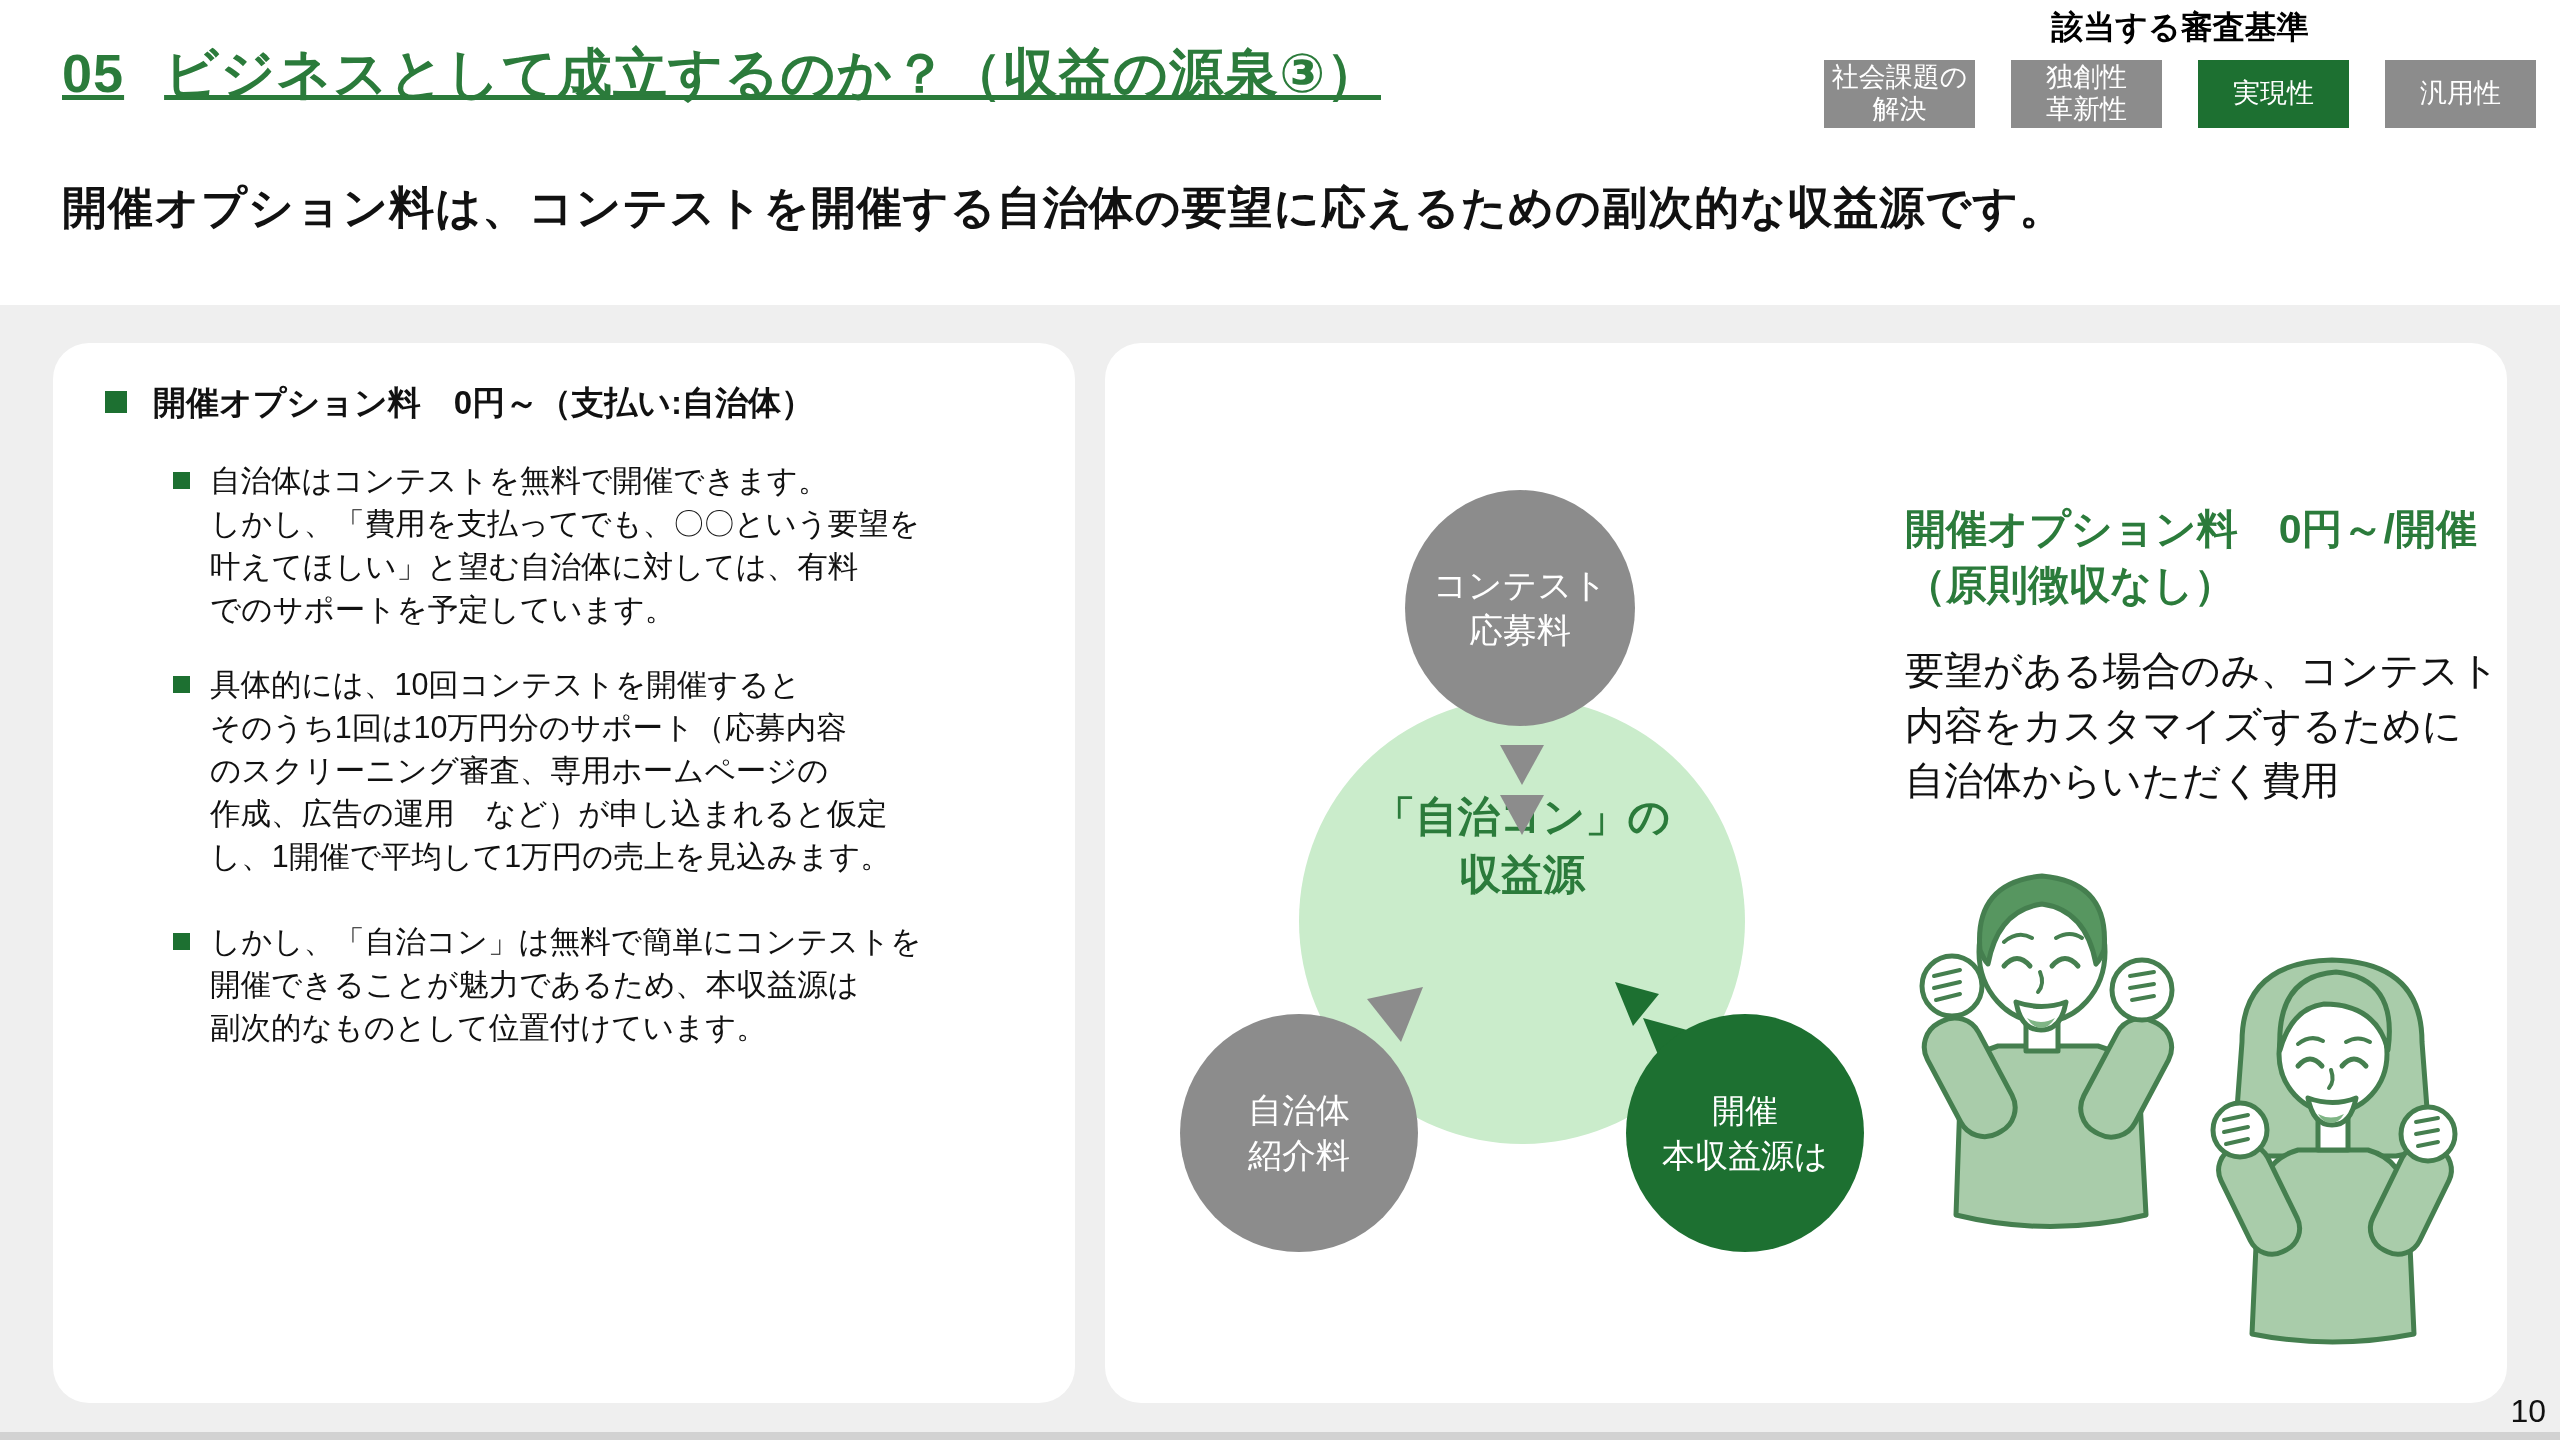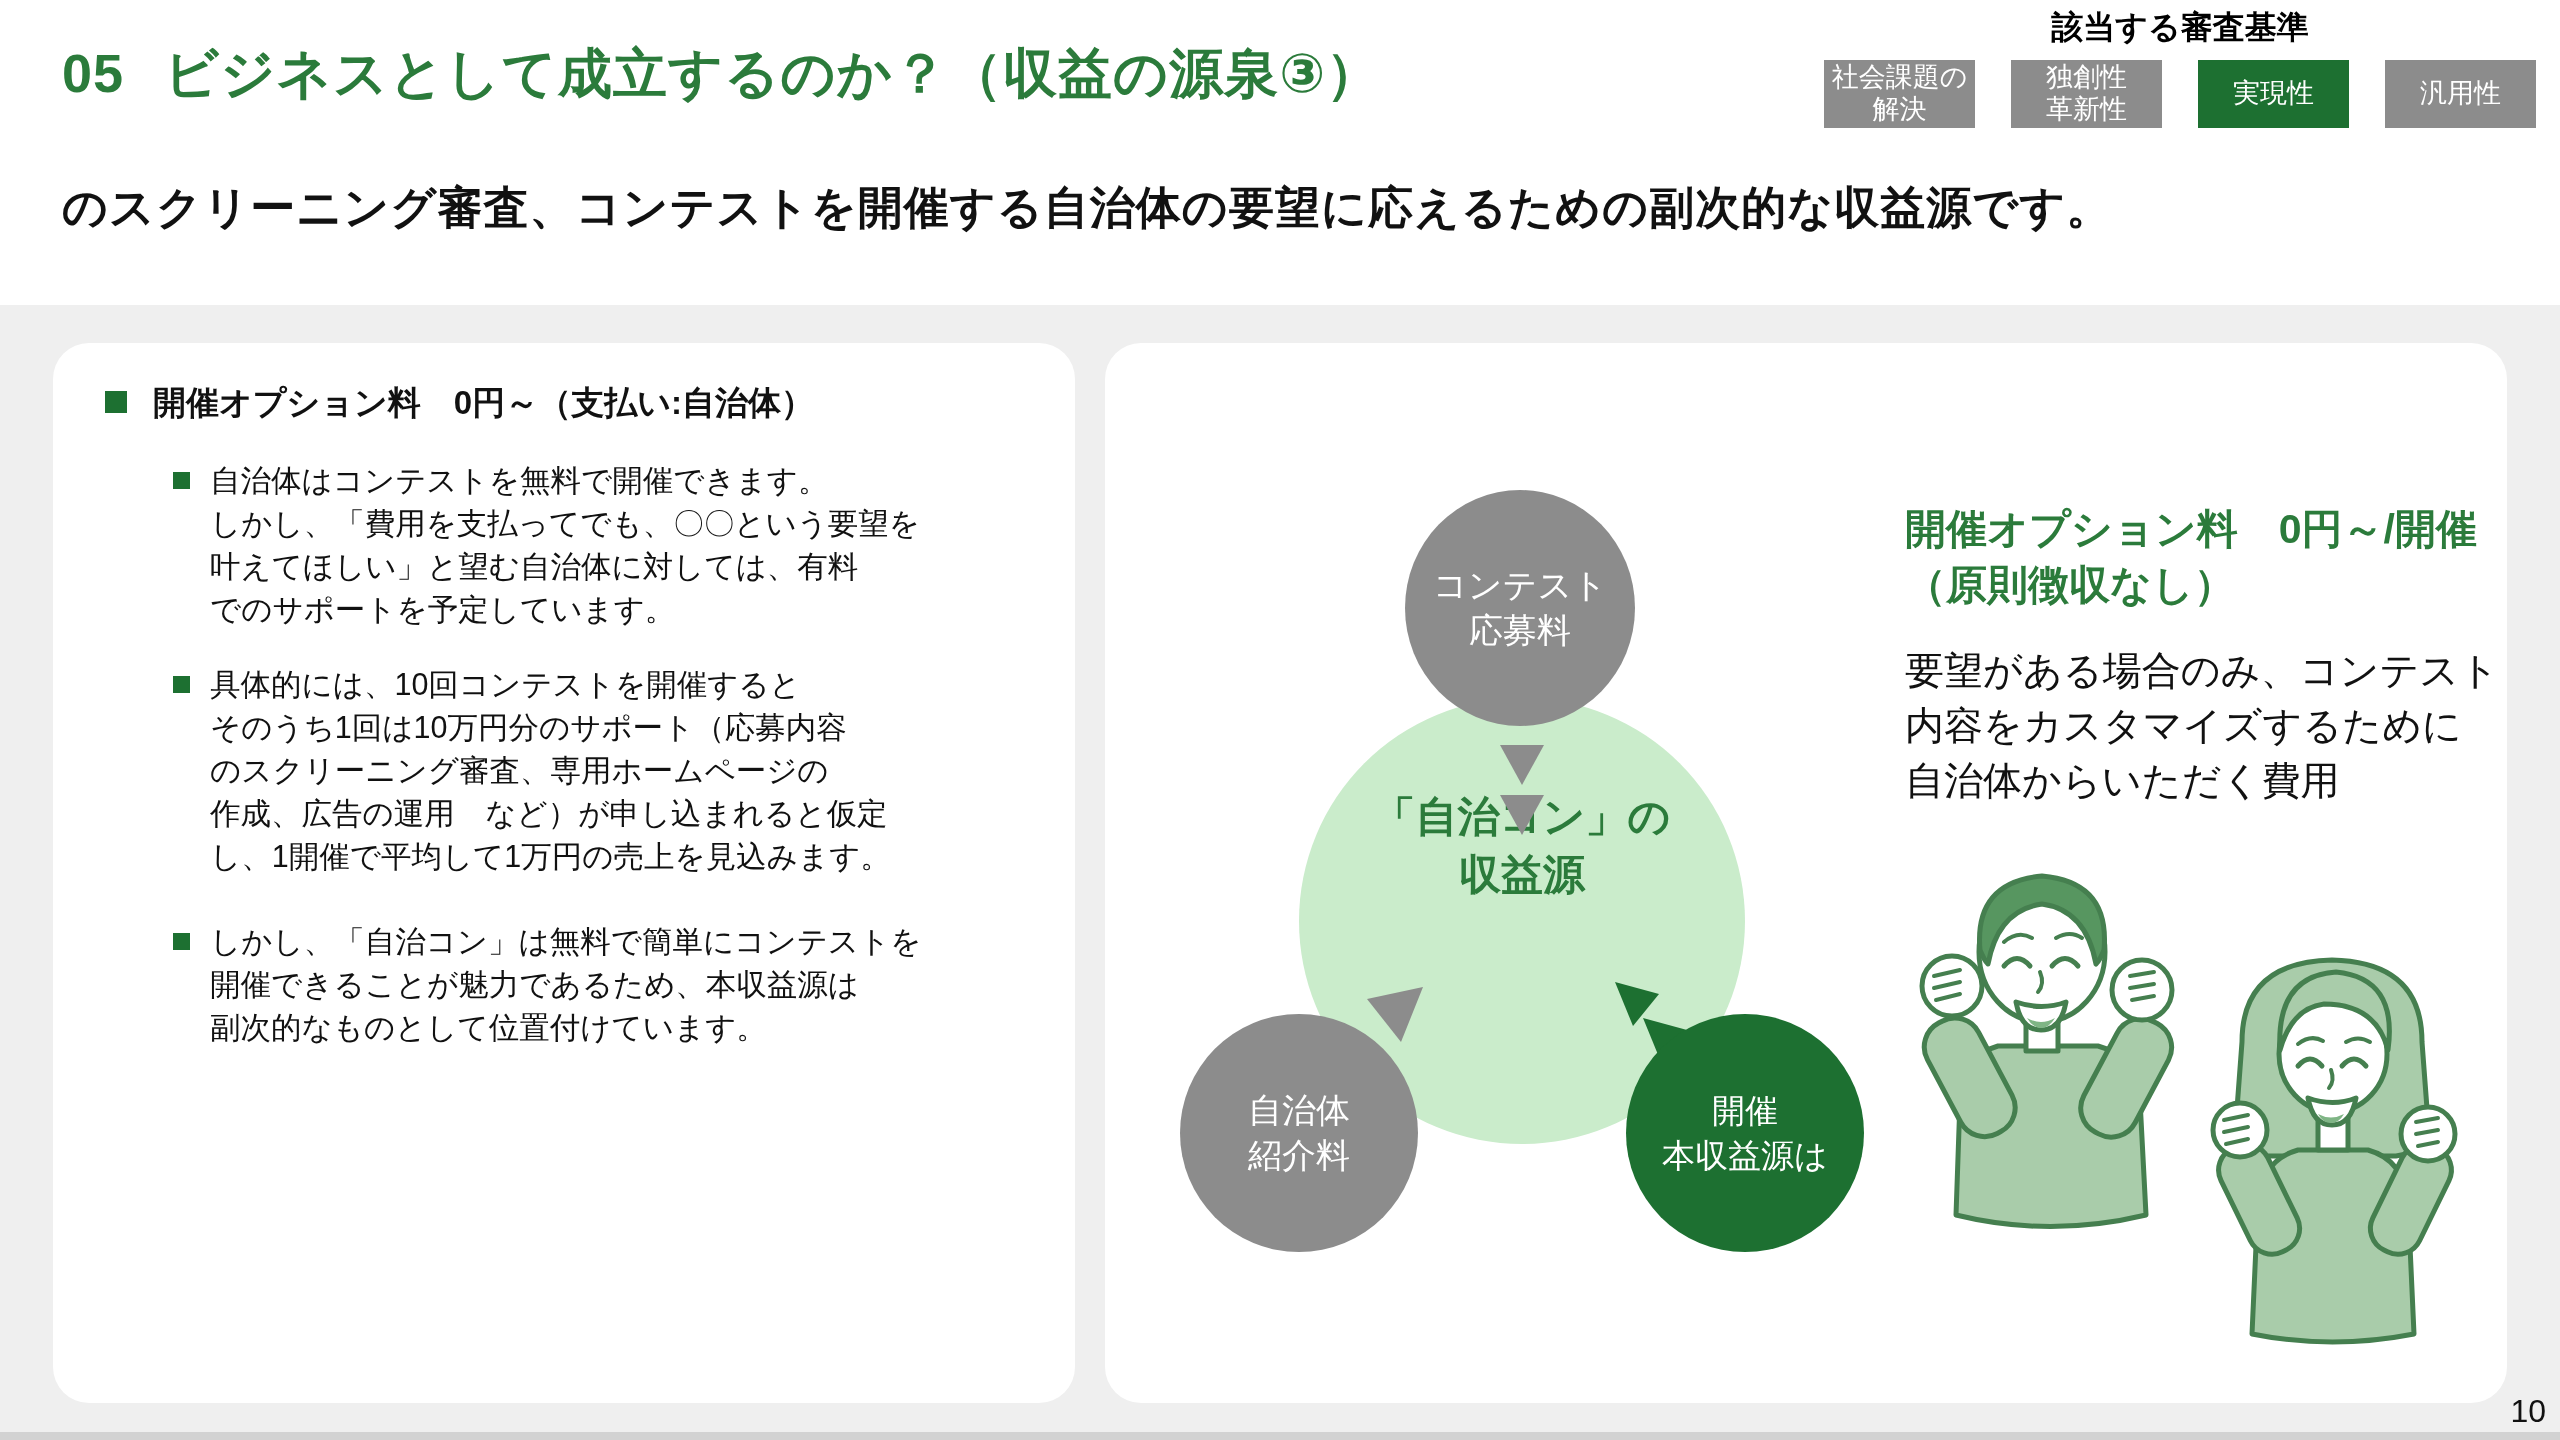--- a/index.html
+++ b/index.html
@@ -6,21 +6,21 @@
   body{
     width:2560px;height:1440px;position:relative;overflow:hidden;
     background:#ffffff;
     font-family:"Liberation Sans","DejaVu Sans",sans-serif;
     color:#111;
   }
   .lower-bg{position:absolute;left:0;top:305px;width:2560px;height:1135px;background:#EFEFEF;}
   .bottom-strip{position:absolute;left:0;bottom:0;width:2560px;height:8px;background:#D2D2D2;}
 
   
-  .slide-title{position:absolute;left:62px;top:38px;font-size:54px;font-weight:bold;color:#2B7B3B;letter-spacing:1px;white-space:nowrap;}
+  .slide-title{position:absolute;left:62px;top:38px;font-size:54px;font-weight:bold;color:#2B7B3B;letter-spacing:1px;white-space:nowrap;text-decoration:underline;}
   .slide-title .num{margin-right:40px;}
   .subtitle{position:absolute;left:62px;top:178px;font-size:45px;font-weight:bold;color:#111;letter-spacing:1px;white-space:nowrap;}
 
   .criteria{position:absolute;left:1824px;top:6px;width:712px;}
   .criteria-heading{text-align:center;font-size:32px;font-weight:600;color:#000;}
   .badges{display:flex;gap:36px;margin-top:10px;}
   .badge{
     width:159px;height:68px;background:#8C8C8C;color:#fff;
     display:flex;align-items:center;justify-content:center;text-align:center;
     font-size:27px;line-height:1.18;white-space:pre-line;box-sizing:border-box;
@@ -64,21 +64,21 @@
 </style>
 </head>
 <body>
 
 <div class="lower-bg"></div>
 
 <div class="slide-title">
   <span class="num">05</span><span>ビジネスとして成立するのか？（収益の源泉③）</span>
 </div>
 
-<div class="subtitle">のスクリーニング審査、コンテストを開催する自治体の要望に応えるための副次的な収益源です。</div>
+<div class="subtitle">開催オプション料は、コンテストを開催する自治体の要望に応えるための副次的な収益源です。</div>
 
 <div class="criteria">
   <div class="criteria-heading">該当する審査基準</div>
   <div class="badges">
     <div class="badge">社会課題の
 解決</div>
     <div class="badge">独創性
 革新性</div>
     <div class="badge active">実現性</div>
     <div class="badge">汎用性</div>

